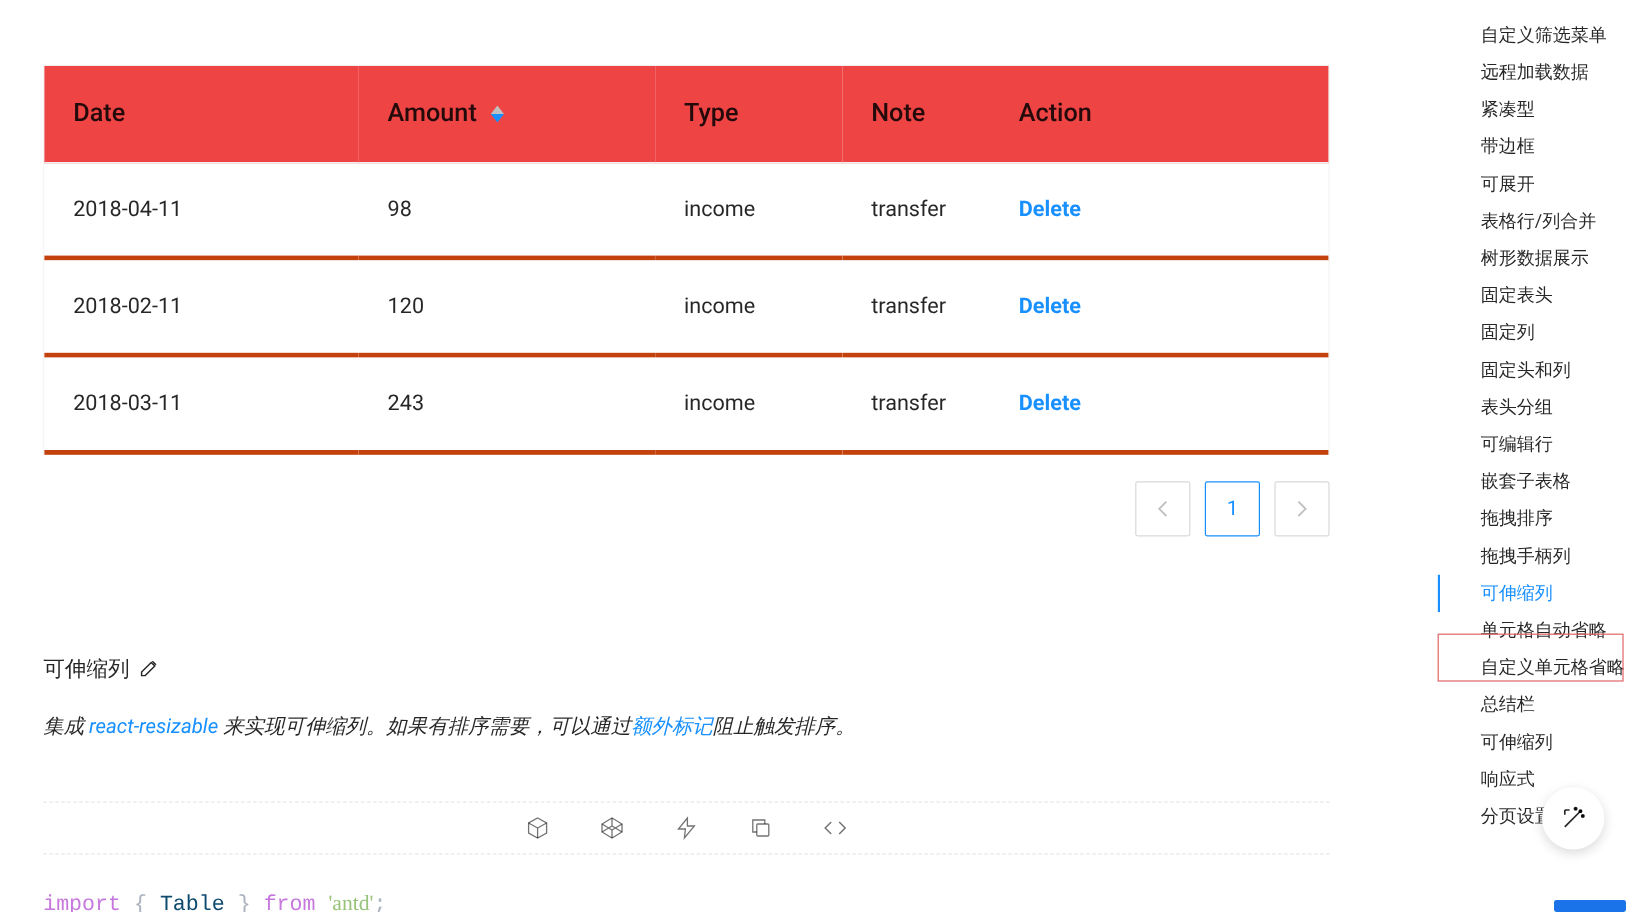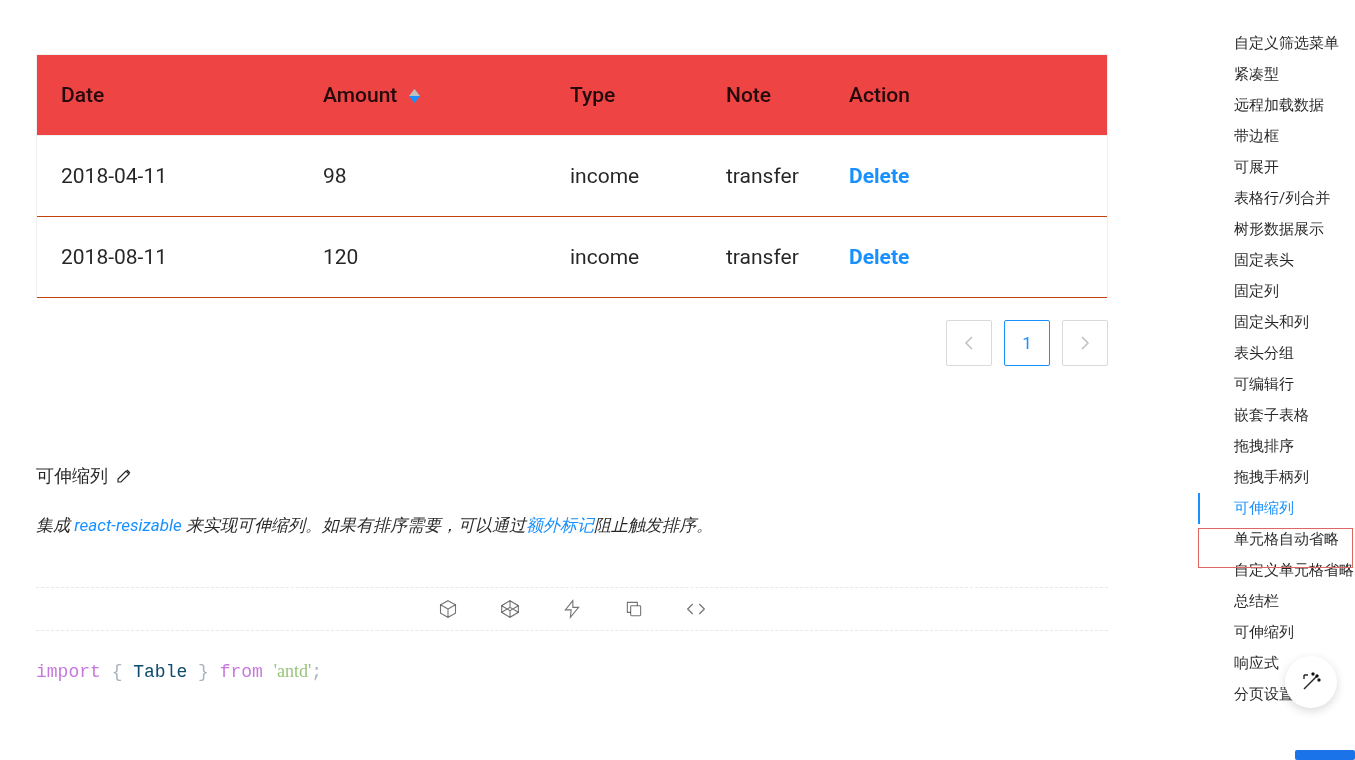--- a/index.html
+++ b/index.html
@@ -43,22 +43,22 @@
     text-align: left;
     font-weight: 500;
     font-size: 21px;
     color: rgba(0,0,0,0.85);
     padding: 28px 24px;
     border-bottom: 1px solid #f0f0f0;
     position: relative;
   }
   tbody td {
     padding: 28px 24px;
-    border-bottom: 1px solid #c2410c;
-    font-size: 21px;
+    border-bottom: 4px solid #c2410c;
+    font-size: 18px;
     color: rgba(0,0,0,0.85);
     background: #fff;
   }
   .col-date   { width: 262px; }
   .col-amount { width: 247px; }
   .col-type   { width: 156px; }
   .col-note   { width: 123px; }
   .col-action { width: auto; }
   .sort-icons {
     display: inline-flex;
@@ -229,22 +229,29 @@
         </thead>
         <tbody>
           <tr>
             <td>2018-04-11</td>
             <td>98</td>
             <td>income</td>
             <td>transfer</td>
             <td><span class="link">Delete</span></td>
           </tr>
           <tr>
-            <td>2018-08-11</td>
+            <td>2018-02-11</td>
             <td>120</td>
+            <td>income</td>
+            <td>transfer</td>
+            <td><span class="link">Delete</span></td>
+          </tr>
+          <tr>
+            <td>2018-03-11</td>
+            <td>243</td>
             <td>income</td>
             <td>transfer</td>
             <td><span class="link">Delete</span></td>
           </tr>
         </tbody>
       </table>
     </div>
 
     <div class="pagination">
       <div class="pg-btn">
@@ -314,24 +321,24 @@
       <span class="punct">}</span>
       <span> </span>
       <span class="kw">from</span>
       <span> </span>
       <span class="str">'antd'</span><span class="punct">;</span>
     </div>
   </div>
 </div>
 
 <div class="sidebar">
-  <div style="margin-top:28px">
+  <div style="margin-top:14px">
     <div class="side-item">自定义筛选菜单</div>
+    <div class="side-item">远程加载数据</div>
     <div class="side-item">紧凑型</div>
-    <div class="side-item">远程加载数据</div>
     <div class="side-item">带边框</div>
     <div class="side-item">可展开</div>
     <div class="side-item">表格行/列合并</div>
     <div class="side-item">树形数据展示</div>
     <div class="side-item">固定表头</div>
     <div class="side-item">固定列</div>
     <div class="side-item">固定头和列</div>
     <div class="side-item">表头分组</div>
     <div class="side-item">可编辑行</div>
     <div class="side-item">嵌套子表格</div>

